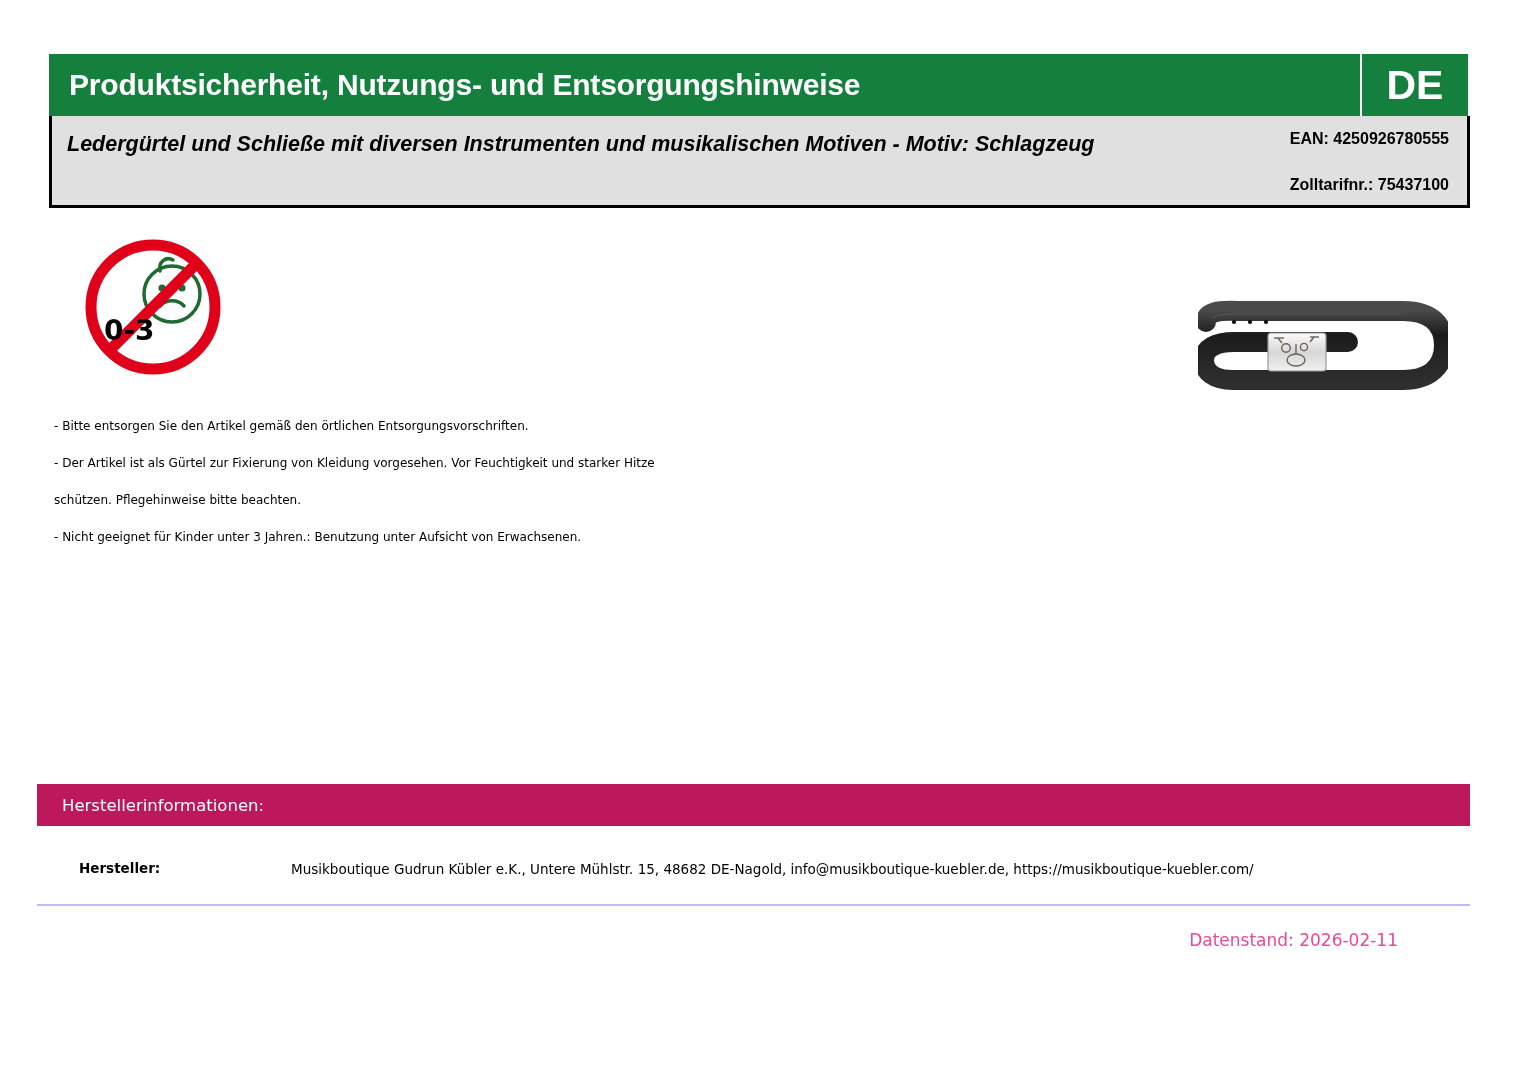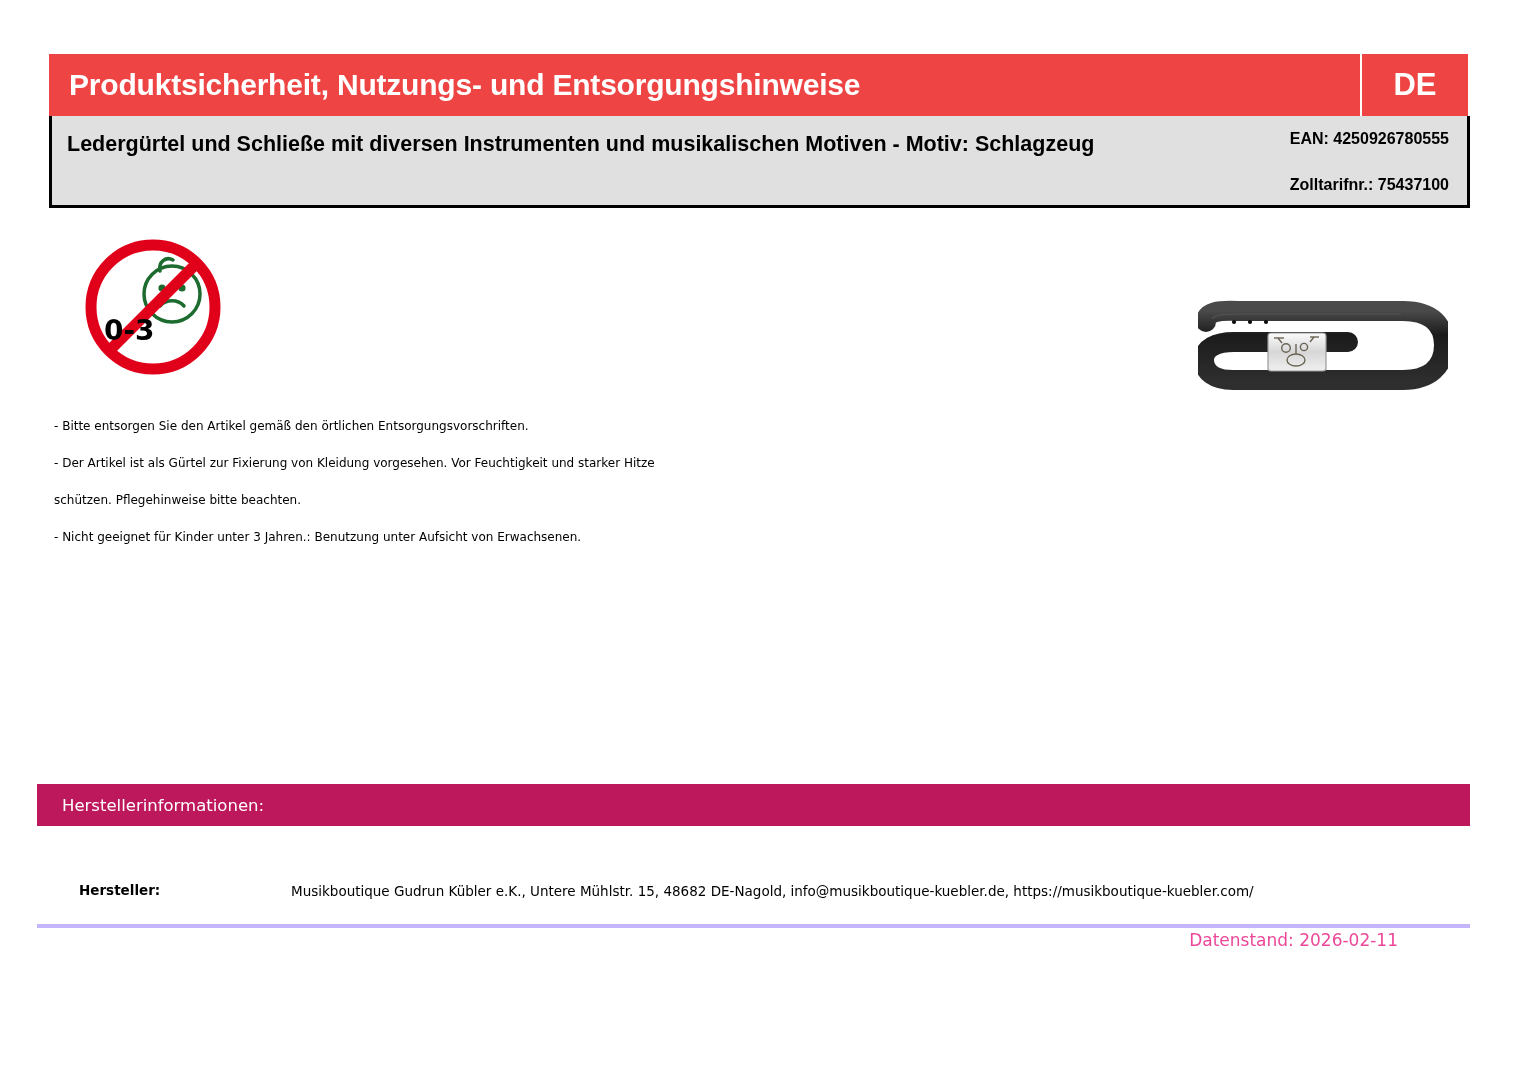--- a/index.html
+++ b/index.html
@@ -22,21 +22,21 @@
     height: 1075px;
   }
 
   
   .header-bar {
     position: absolute;
     left: 49px;
     top: 54px;
     width: 1421px;
     height: 62px;
-    background: #ef4444;
+    background: #15803d;
     box-sizing: border-box;
   }
   .header-title {
     position: absolute;
     left: 20px;
     top: 50%;
     transform: translateY(-50%);
     color: #ffffff;
     font-size: 30px;
     font-weight: bold;
@@ -52,21 +52,21 @@
     border-left: 2px solid #ffffff;
     border-right: 2px solid #ffffff;
     box-sizing: border-box;
   }
   .lang-text {
     position: absolute;
     left: 50%;
     top: 50%;
     transform: translate(-50%, -50%);
     color: #ffffff;
-    font-size: 31px;
+    font-size: 41px;
     font-weight: bold;
   }
 
   
   .subtitle-bar {
     position: absolute;
     left: 49px;
     top: 116px;
     width: 1421px;
     height: 92px;
@@ -78,20 +78,21 @@
   }
   .product-name {
     position: absolute;
     left: 15px;
     top: 8px;
     width: 1050px;
     font-size: 21.5px;
     font-weight: bold;
     line-height: 41px;
     color: #000000;
+    font-style: italic;
   }
   .meta-ean {
     position: absolute;
     right: 18px;
     top: 14px;
     font-size: 16px;
     font-weight: bold;
     text-align: center;
     white-space: nowrap;
   }
@@ -165,23 +166,22 @@
     color: #ffffff;
     font-size: 16.5px;
     font-family: "DejaVu Sans", sans-serif;
   }
   .manu-row {
     position: absolute;
     left: 37px;
     top: 850px;
     width: 1433px;
     height: 56px;
-    border-bottom: 4px solid #c4b5fd;
-    box-sizing: border-box;
-    margin-top: 22px;
+    border-bottom: 2px solid #c4b5fd;
+    box-sizing: border-box;
   }
   .manu-key {
     position: absolute;
     left: 42px;
     top: 10px;
     font-size: 13.5px;
     font-weight: bold;
     font-family: "DejaVu Sans", sans-serif;
   }
   .manu-value {

